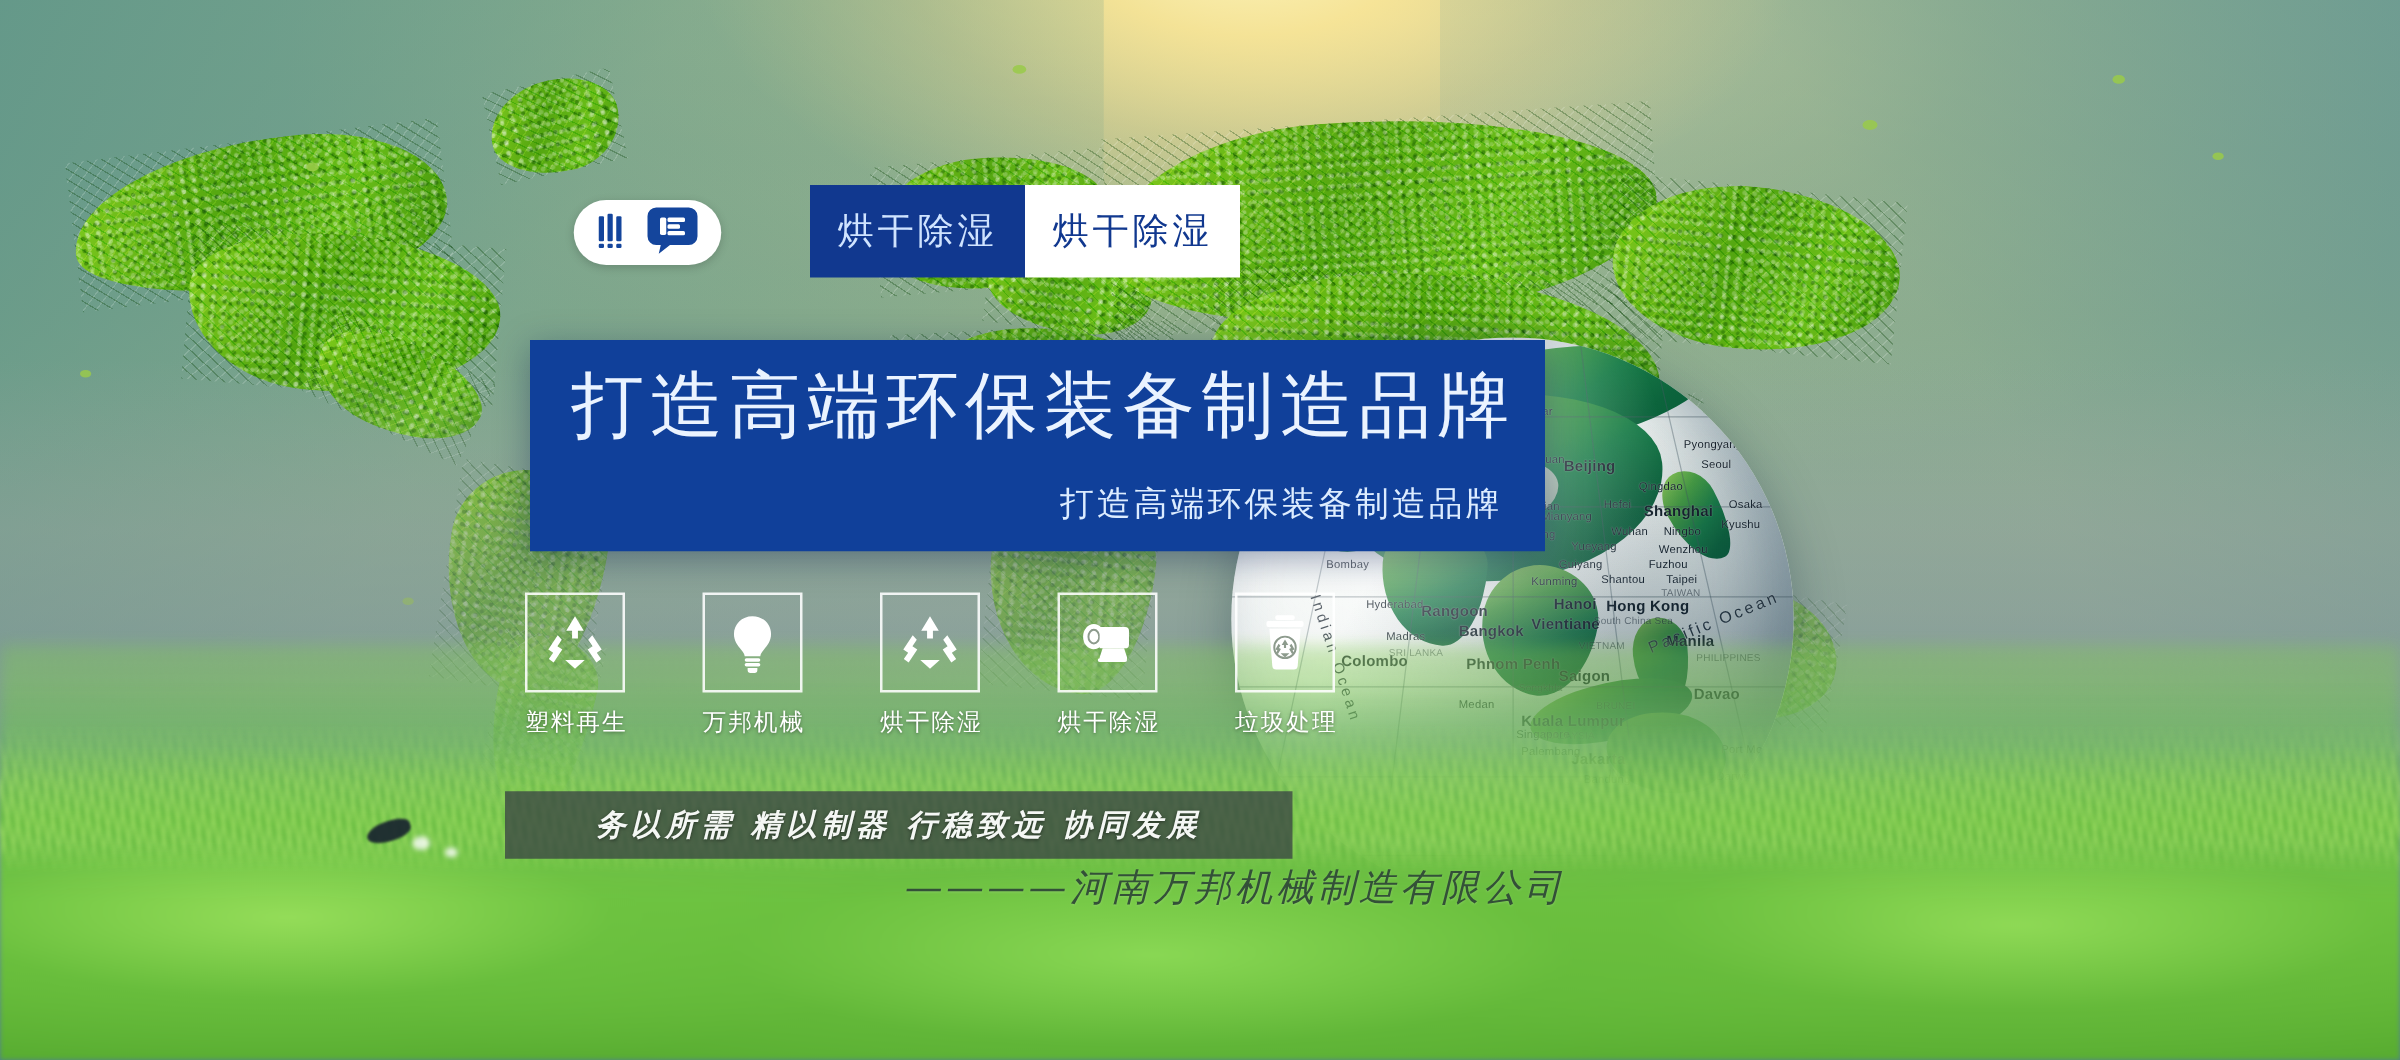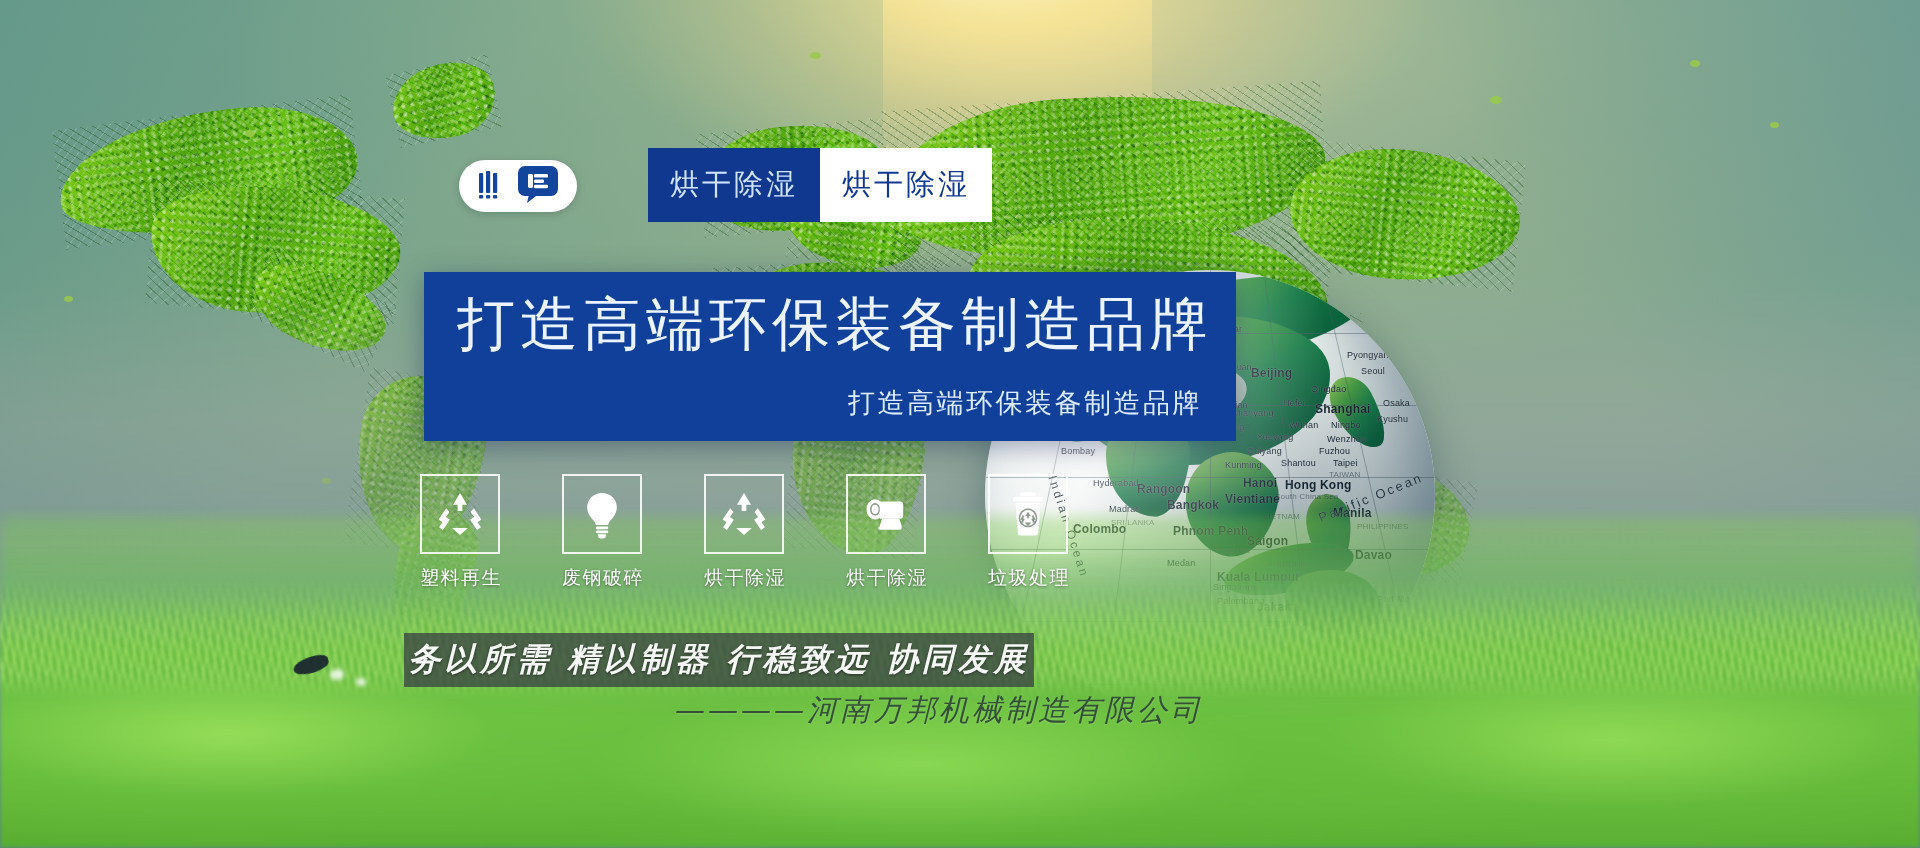--- a/index.html
+++ b/index.html
@@ -258,28 +258,28 @@
     text-shadow:0 1px 3px rgba(0,0,0,.45); white-space:nowrap;
   }
 
   
   .tagline{
     position:absolute; left:404px; top:633px; width:630px; height:54px;
     background:rgba(52,58,66,.72);
     display:flex; align-items:center; justify-content:center;
   }
   .tagline span{
-    font-size:32px; letter-spacing:4px; color:#f4f7f4;
+    font-size:24px; letter-spacing:4px; color:#f4f7f4;
     font-family:"DejaVu Serif","Liberation Serif", serif;
     font-style:italic; font-weight:bold;
     text-shadow:0 1px 3px rgba(0,0,0,.5);
     white-space:nowrap;
   }
   .attrib{
-    position:absolute; left:675px; top:690px;
+    position:absolute; left:724px; top:690px;
     font-size:30px; letter-spacing:3px; color:#2d4437;
     font-family:"DejaVu Serif","Liberation Serif", serif;
     font-style:italic; opacity:.9; white-space:nowrap;
     text-shadow:0 1px 2px rgba(255,255,255,.18);
   }
 </style>
 </head>
 <body>
 
 <div id="stage">
@@ -464,21 +464,21 @@
 
     <div class="feature">
       <div class="box">
         <svg viewBox="0 0 64 64" aria-hidden="true">
           <path fill="#fff" d="M32 5c-11 0-19 8.2-19 18.4 0 7 3.9 12 7.4 16 2.1 2.4 3.3 4.3 3.6 6.6h16c.3-2.3 1.5-4.2 3.6-6.6 3.5-4 7.4-9 7.4-16C51 13.2 43 5 32 5z"></path>
           <rect x="24" y="48" width="16" height="3.6" rx="1.8" fill="#fff"></rect>
           <rect x="24" y="53" width="16" height="3.6" rx="1.8" fill="#fff"></rect>
           <path fill="#fff" d="M27 58h10v2.2a3 3 0 0 1-3 3h-4a3 3 0 0 1-3-3V58z"></path>
         </svg>
       </div>
-      <div class="cap">废钢破碎</div>
+      <div class="cap">万邦机械</div>
     </div>
 
     <div class="feature">
       <div class="box">
         <svg viewBox="0 0 64 64" aria-hidden="true">
           <path fill="#fff" d="M32 5l9 15h-6v8h-6v-8h-6l9-15z"></path>
           <path fill="#fff" d="M50.5 24.5l8.6 15.2-5.2 3 4 6.9-5.2 3-7.9-13.7 5.2-3-4-6.9 4.5-4.5z" transform="rotate(-4 50 36)"></path>
           <path fill="#fff" d="M13.5 24.5l4.5 4.5-4 6.9 5.2 3-7.9 13.7-5.2-3 4-6.9-5.2-3 8.6-15.2z" transform="rotate(4 14 36)"></path>
           <path fill="#fff" d="M22 50h20l-10 9-10-9z"></path>
         </svg>

